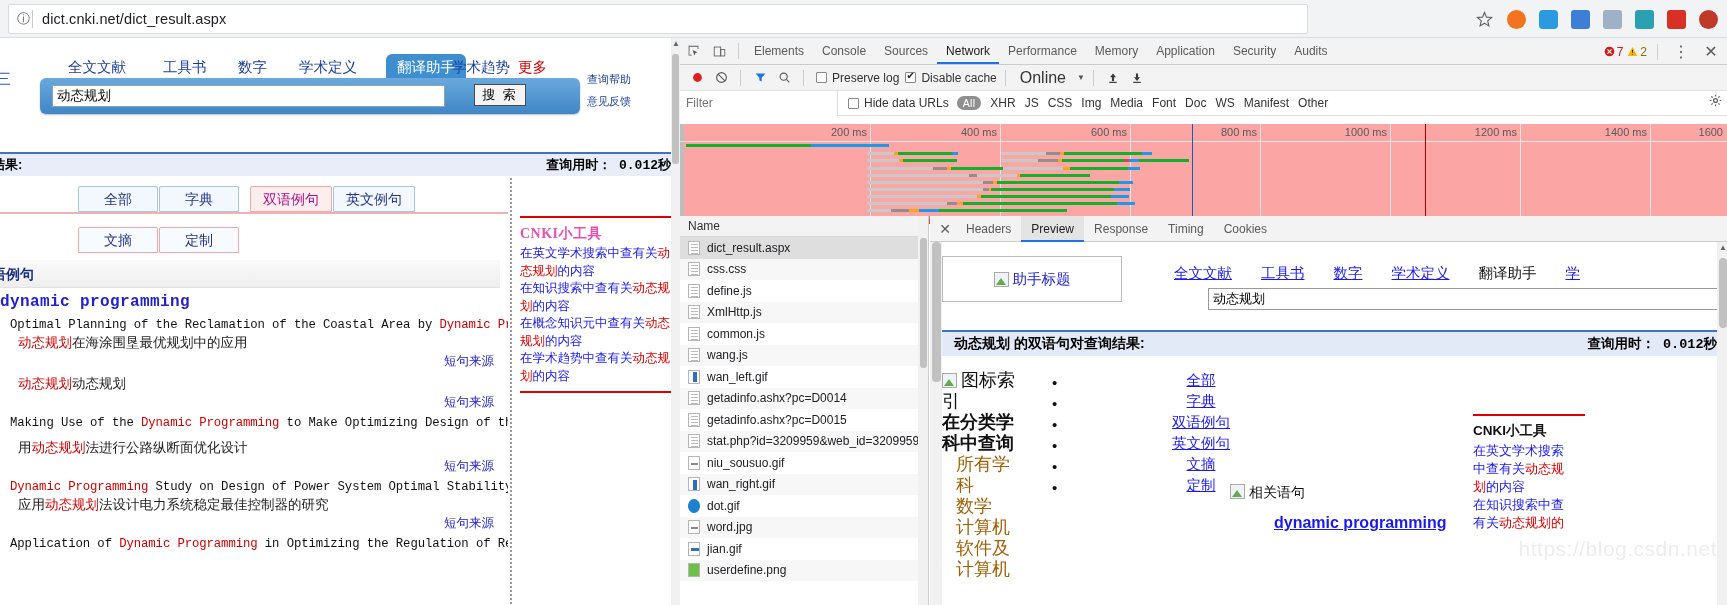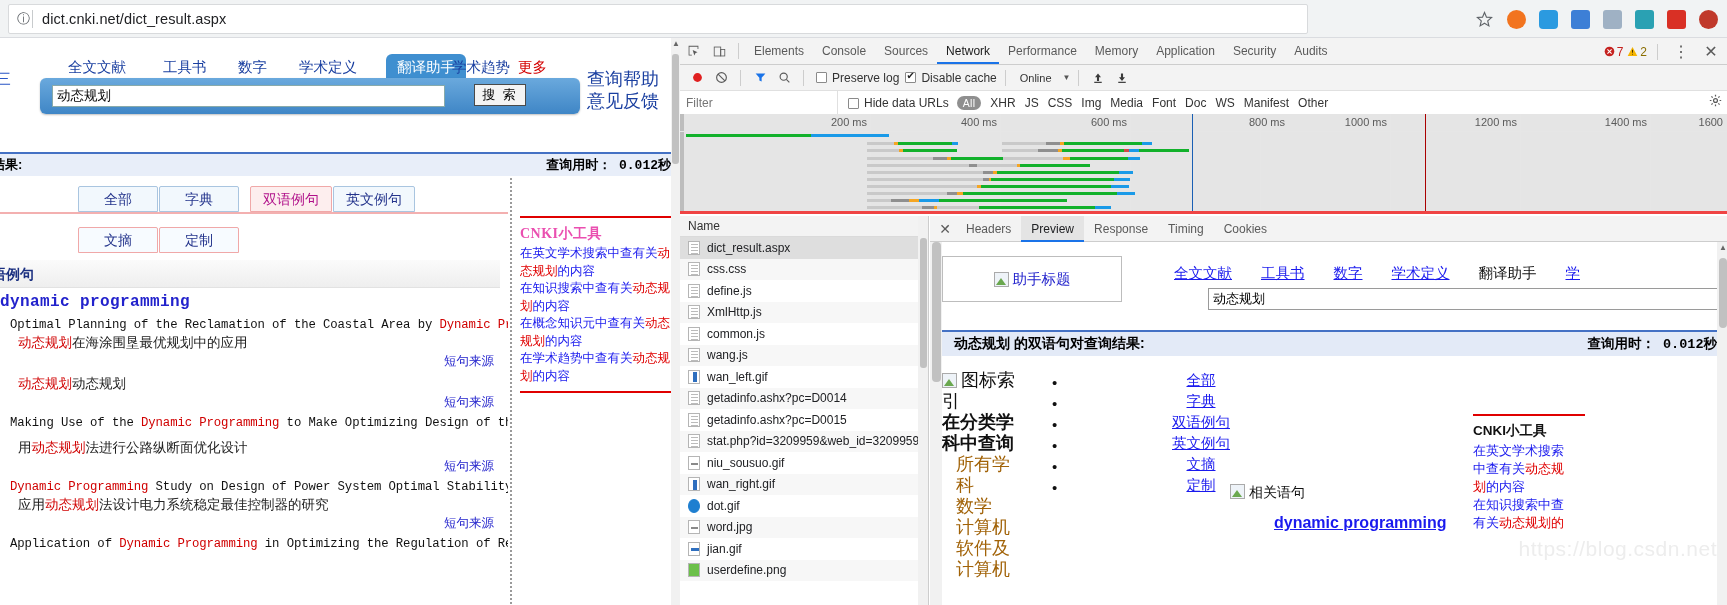--- a/index.html
+++ b/index.html
@@ -73,21 +73,21 @@
     position: absolute; left: 12px; top: 7px; width: 393px; height: 22px;
     background: #fff; border: 1px solid #8aa; font-size: 13.5px;
     padding: 2px 4px; color: #000; font-family:"Liberation Sans",sans-serif;
   }
   .search-btn {
     position: absolute; left: 434px; top: 6px; width: 52px; height: 22px;
     background: #f4f4f4; border: 1px solid #4a4a4a;
     font-size: 13px; color: #000; text-align: center; line-height: 20px;
     cursor: pointer; letter-spacing: 2px;
   }
-  .help-col { position: absolute; left: 587px; top: 30px; font-size: 18px; color:#1a3fa0; line-height: 22px;}
+  .help-col { position: absolute; left: 587px; top: 30px; font-size: 11px; color:#1a3fa0; line-height: 22px;}
   .help-col div { cursor:pointer; }
 
   .result-band {
     position: absolute; left: -8px; top: 114px; width: 687px; height: 24px;
     background: #e8eef9; border-top: 2px solid #4471c4;
     display: flex; align-items: center;
   }
   .result-band .lbl {
     position: absolute; left: 0px; font-size: 13px; font-weight: bold; color: #000;
   }
@@ -186,21 +186,21 @@
   .dt-toolbar {
     position: absolute; left: 0; top: 27px; width: 1048px; height: 26px;
     background: #f3f3f3; border-bottom: 1px solid #e0e0e0;
     display: flex; align-items: center; padding-left: 6px; gap: 2px;
   }
   .tb-ico { width:22px;height:22px;display:flex;align-items:center;justify-content:center;cursor:pointer;color:#5a5a5a;}
   .cbox { display:flex; align-items:center; gap:5px; font-size:12px; color:#333; margin-left:4px; cursor:pointer;}
   .cb { width:11px;height:11px;border:1px solid #8a8a8a;background:#fff;display:inline-block;position:relative;border-radius:1px;}
   .cb.on { background:#fff; }
   .cb.on:after{ content:"✔"; position:absolute; left:0px; top:-3px; font-size:10px; color:#222;}
-  .online { font-size:11px; color:#333; margin-left:6px;}
+  .online { font-size:16px; color:#333; margin-left:6px;}
   .caret { font-size:8px; color:#555; margin-left:9px;}
 
   .dt-filterbar {
     position: absolute; left: 0; top: 53px; width: 1048px; height: 25px;
     background: #fff; border-bottom: 1px solid #e0e0e0;
     display: flex; align-items: center;
   }
   .filter-input {
     width: 158px; height: 25px; border: none; border-right:1px solid #e0e0e0;
     font-size: 12px; color: #9a9a9a; padding-left: 6px;
@@ -209,22 +209,22 @@
   .hide-urls { display:flex; align-items:center; gap:5px; font-size:12px; color:#333; margin-left:10px;}
   .pill-all {
     background:#8f8f8f; color:#fff; font-size:10.5px; border-radius:8px;
     padding:1px 6px; margin-left:8px; letter-spacing:.3px; cursor:pointer;
   }
   .ftype { font-size:12px; color:#333; margin-left:9px; cursor:pointer; }
   .gearslot { position:absolute; right:6px; top:2px; color:#5a5a5a; }
 
   
   .overview {
-    position: absolute; left: 0; top: 76px; width: 1048px; height: 100px;
-    background: #e5e5e5; border-bottom: 3px solid #ef4444; overflow: hidden;
+    position: absolute; left: 0; top: 86px; width: 1048px; height: 100px;
+    background: #fca5a5; border-bottom: 5px solid #ef4444; overflow: hidden;
   }
   .ov-scale { position:absolute; left:0; top:0; width:1048px; height:18px; border-bottom:1px solid #e6e6e6;}
   .ov-tick { position:absolute; top:0; height:100px; border-left:1px solid #e6e6e6;}
   .ov-lbl { position:absolute; top:2px; font-size:11px; color:#5a5a5a; transform:translateX(-100%); padding-right:3px;}
   .ov-bars { position:absolute; left:0; top:19px; width:1048px; height:81px;}
   .bar { position:absolute; height:3px; }
   .ev-blue { position:absolute; top:0; width:1px; height:100px; background:#1a5fb4;}
   .ev-red { position:absolute; top:0; width:1px; height:100px; background:#a00;}
   .ov-handle-l { position:absolute; left:0; top:0; width:4px; height:100px; background:#bdbdbd;}
 
@@ -588,21 +588,21 @@
       <div class="ov-tick" style="left:190px;"></div>
       <div class="ov-tick" style="left:320px;"></div>
       <div class="ov-tick" style="left:450px;"></div>
       <div class="ov-tick" style="left:580px;"></div>
       <div class="ov-tick" style="left:710px;"></div>
       <div class="ov-tick" style="left:840px;"></div>
       <div class="ov-tick" style="left:970px;"></div>
       <div class="ov-lbl" style="left:190px;">200 ms</div>
       <div class="ov-lbl" style="left:320px;">400 ms</div>
       <div class="ov-lbl" style="left:450px;">600 ms</div>
-      <div class="ov-lbl" style="left:580px;margin-left:28px;">800 ms</div>
+      <div class="ov-lbl" style="left:580px;">800 ms</div>
       <div class="ov-lbl" style="left:710px;">1000 ms</div>
       <div class="ov-lbl" style="left:840px;">1200 ms</div>
       <div class="ov-lbl" style="left:970px;">1400 ms</div>
       <div class="ov-lbl" style="left:1046px;">1600</div>
 
       <div class="ov-bars">
         <div class="bar" style="left:6px;  top:1px;  width:125px; background:#12b12b;"></div>
         <div class="bar" style="left:131px;top:1px;  width:78px;  background:#1a9ae8;"></div>
 
         <div class="bar" style="left:187px;top:9px;  width:30px;  background:#c9c9c9;"></div>

